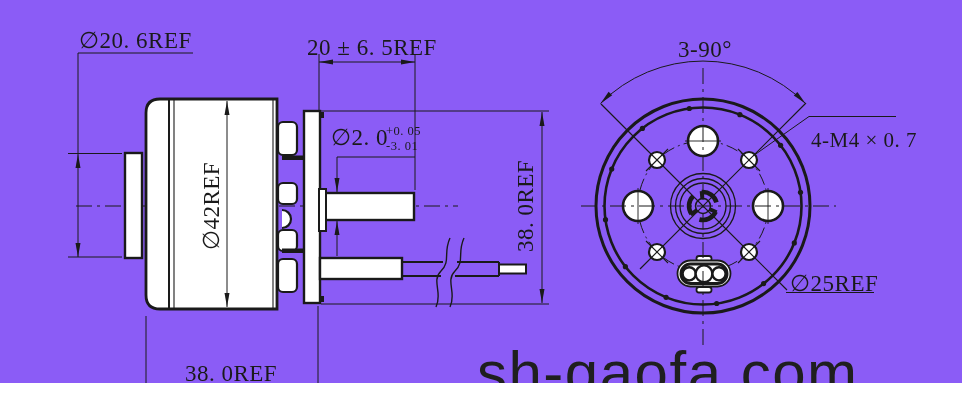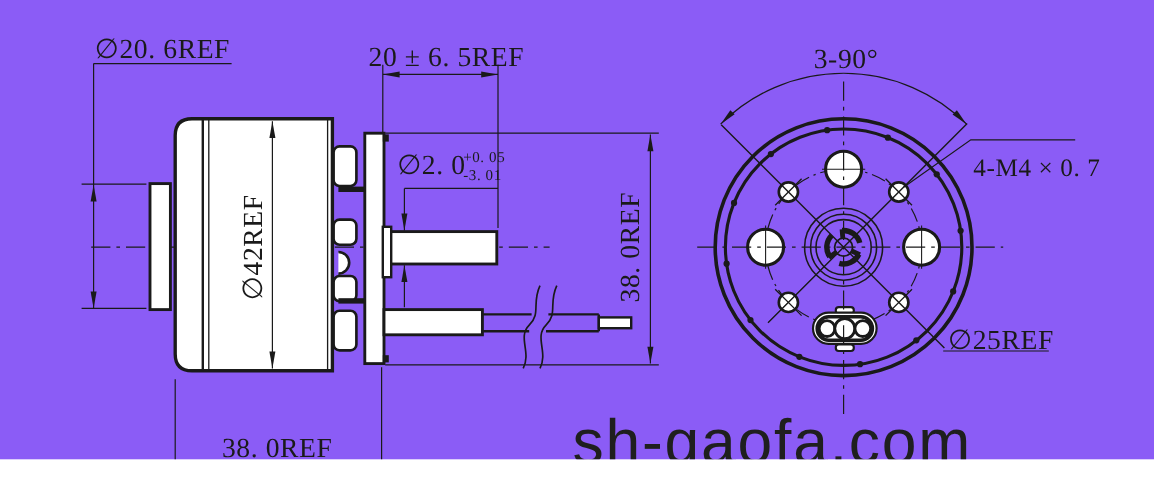--- a/index.html
+++ b/index.html
@@ -6,21 +6,21 @@
   .stage{position:relative;width:962px;height:383px;background:#8b5cf6;overflow:hidden;
          font-family:"Liberation Serif","DejaVu Serif","DejaVu Sans",serif;text-decoration:underline;}
   .stage svg{position:absolute;left:0;top:0;}
   .label{position:absolute;font-size:23px;color:#1a1a1a;white-space:nowrap;
          letter-spacing:0.5px;line-height:1;}
   .label.centered{transform:translateX(-50%);}
   .label.vert{transform:translate(-50%,-50%) rotate(-90deg);transform-origin:center;}
   .tolstack{position:absolute;font-size:12.5px;color:#1a1a1a;line-height:1.18;
             letter-spacing:0.5px;white-space:nowrap;}
   .watermark{position:absolute;font-family:"Liberation Sans","DejaVu Sans",sans-serif;
-             font-size:52px;letter-spacing:1.5px;line-height:1;white-space:nowrap;}
+             font-size:60px;letter-spacing:1.5px;line-height:1;white-space:nowrap;}
   .m4size{font-size:21px;}
 </style>
 </head>
 <body>
 
 <div class="stage">
 
 <svg width="962" height="412" viewBox="0 0 962 412">
   <g stroke="#1a1a1a" fill="none">
 

